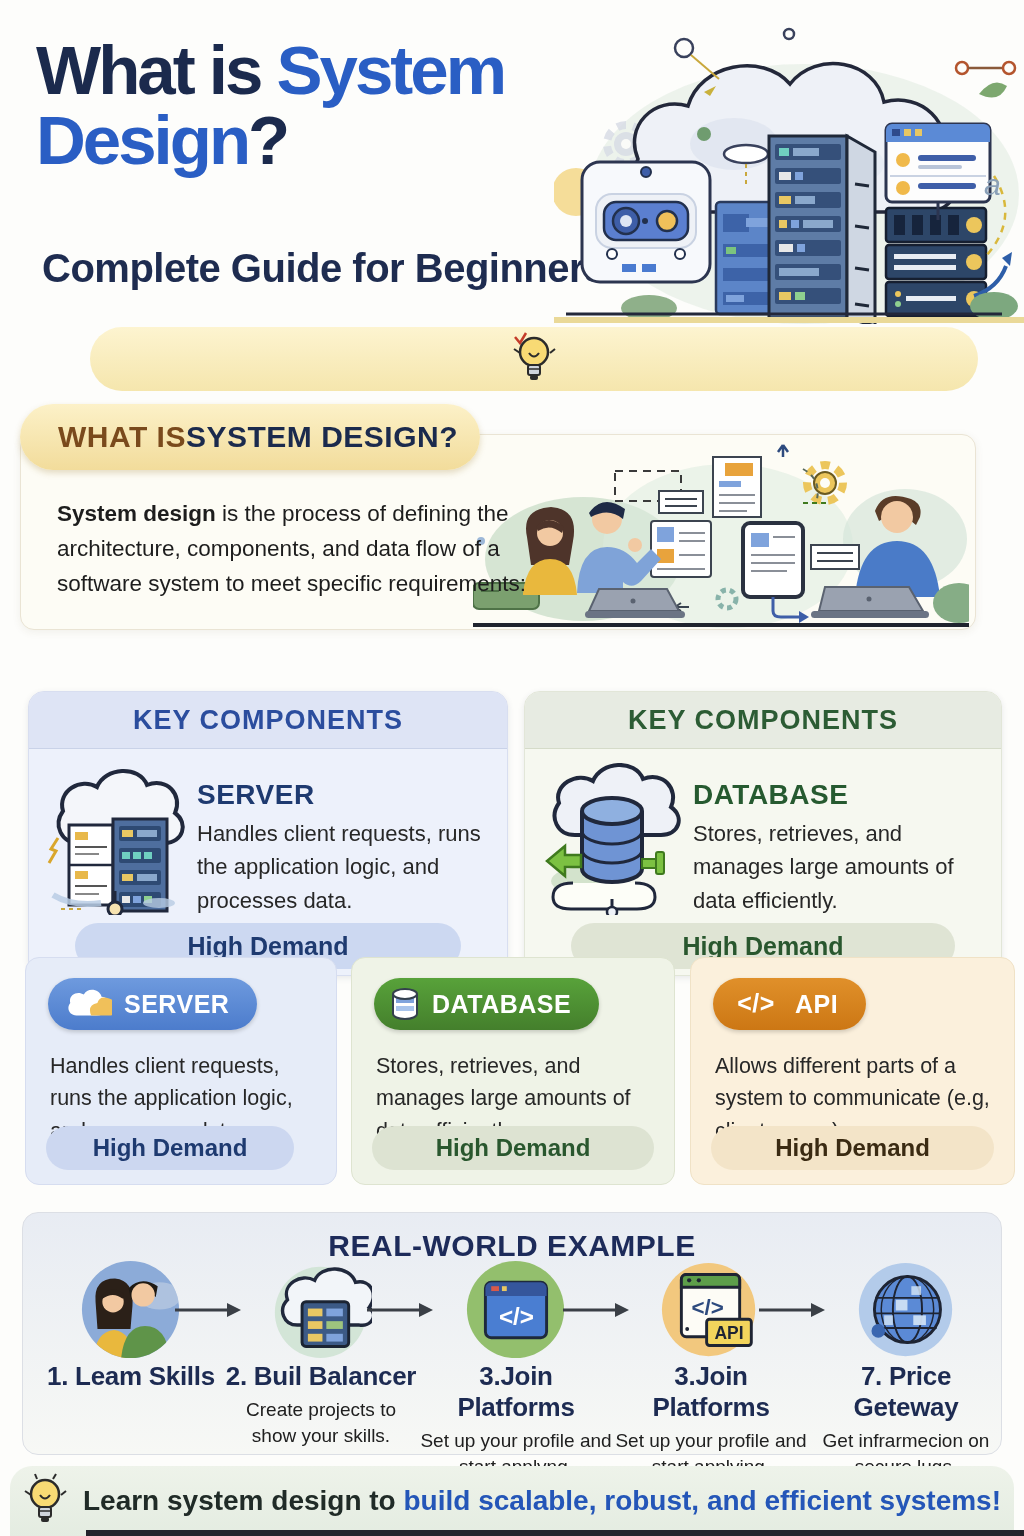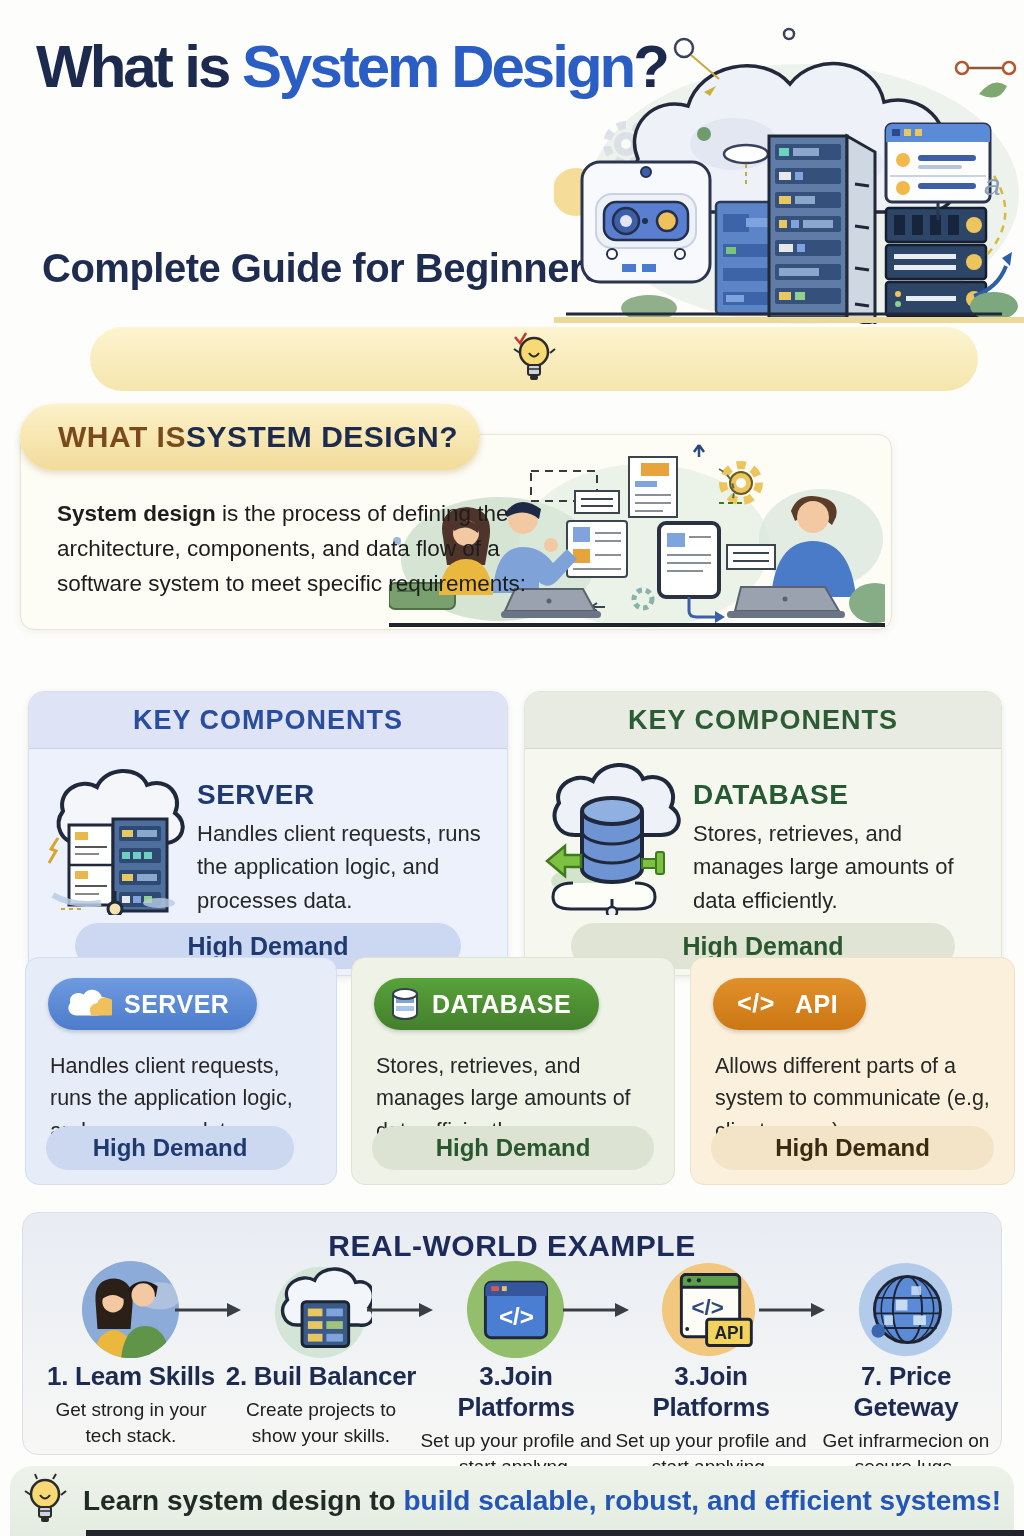--- a/index.html
+++ b/index.html
@@ -5,21 +5,21 @@
   html,body{margin:0;padding:0;background:#e8e8e8;}
   *{box-sizing:border-box;}
   .page{
     position:relative;width:1024px;height:1536px;margin:0 auto;
     background:#fdfdfb;overflow:hidden;
     font-family:"Liberation Sans", sans-serif;color:#1c1c1c;
   }
   
   .title{
     position:absolute;left:36px;top:36px;width:700px;
-    font-size:60px;font-weight:bold;line-height:1.02;letter-spacing:-3px;margin:0;
+    font-size:69px;font-weight:bold;line-height:1.02;letter-spacing:-3px;margin:0;
   }
   .navy{color:#1b2a4d;}
   .blue{color:#2a5ec4;}
   .subtitle{
     position:absolute;left:42px;top:246px;font-size:40px;font-weight:bold;
     color:#1e2c50;letter-spacing:-0.5px;
   }
   .hero-art{position:absolute;right:0;top:24px;width:470px;height:300px;}
   .stray-letter{position:absolute;left:984px;top:168px;font-size:30px;font-style:italic;color:#8aa0b8;}
   
@@ -35,21 +35,21 @@
     left:10px;top:1466px;width:1004px;height:70px;border-radius:22px 22px 0 0;
     background:linear-gradient(180deg,#eef3ea,#e4ece1);
     font-size:28px;font-weight:bold;
   }
   .bottom-banner .dark{color:#202b27;}
   .bottom-banner .blue{color:#2456b8;}
   .bottom-strip{position:absolute;left:86px;bottom:0;width:938px;height:6px;background:#23232b;}
   .bulb{width:44px;height:56px;flex:0 0 auto;}
   
   .intro-card{
-    position:absolute;left:20px;top:434px;width:872px;height:196px;
+    position:absolute;left:20px;top:434px;width:956px;height:196px;
     background:#fdfcf5;border:1px solid #eae4d4;border-radius:14px;
     box-shadow:0 2px 8px rgba(90,80,40,0.08);
   }
   .intro-heading{
     position:absolute;left:20px;top:404px;width:460px;height:66px;border-radius:33px;
     background:linear-gradient(180deg,#fcf1c8,#f2dc9b);
     box-shadow:0 3px 6px rgba(150,120,40,0.25);
     display:flex;align-items:center;padding-left:38px;
     font-size:30px;font-weight:bold;letter-spacing:0.5px;z-index:3;
   }
@@ -493,21 +493,20 @@
           <path d="M16 44 q-2 -24 20 -24 q20 2 18 28 l-2 24 -34 0 Z" fill="#2b2018"></path>
           <circle cx="34" cy="44" r="11" fill="#f2c9a2"></circle>
           <path d="M22 38 q11 -12 23 -2 l-1 5 q-10 -8 -21 0 Z" fill="#2b2018"></path>
           <path d="M14 105 q1 -30 21 -32 q19 2 20 32 Z" fill="#e9b83d"></path>
           <path d="M50 30 q13 -13 30 -2 l-2 11 q-13 -9 -26 0 Z" fill="#1f1a14"></path>
           <circle cx="65" cy="37" r="12" fill="#f2c9a2"></circle>
           <path d="M42 105 q3 -36 25 -36 q23 0 26 36 Z" fill="#5f9449"></path>
         </g>
       </svg>
       <div class="step-title">1. Leam Skills</div>
-      <div class="step-desc">Get strong in your tech stack.</div>
     </div>
 
     <div class="step s2">
       <svg class="step-icon" viewBox="0 0 105 105" aria-hidden="true">
         <circle cx="52" cy="55" r="47" fill="#cfe3d4" opacity="0.9"></circle>
         <path d="M28 68 C14 68 8 52 18 42 C12 26 32 14 46 22 C52 6 82 6 88 24 C104 20 112 38 102 50 C112 58 104 70 92 68 Z" fill="#f2f5f9" stroke="#20283c" stroke-width="3.5"></path>
         <rect x="33" y="44" width="48" height="46" rx="4" fill="#3c5a86" stroke="#1b2433" stroke-width="3"></rect>
         <rect x="39" y="51" width="15" height="8" fill="#e8c763"></rect>
           <rect x="58" y="51" width="17" height="8" fill="#7fa3dc"></rect>
         <rect x="39" y="64" width="15" height="8" fill="#e8c763"></rect>

